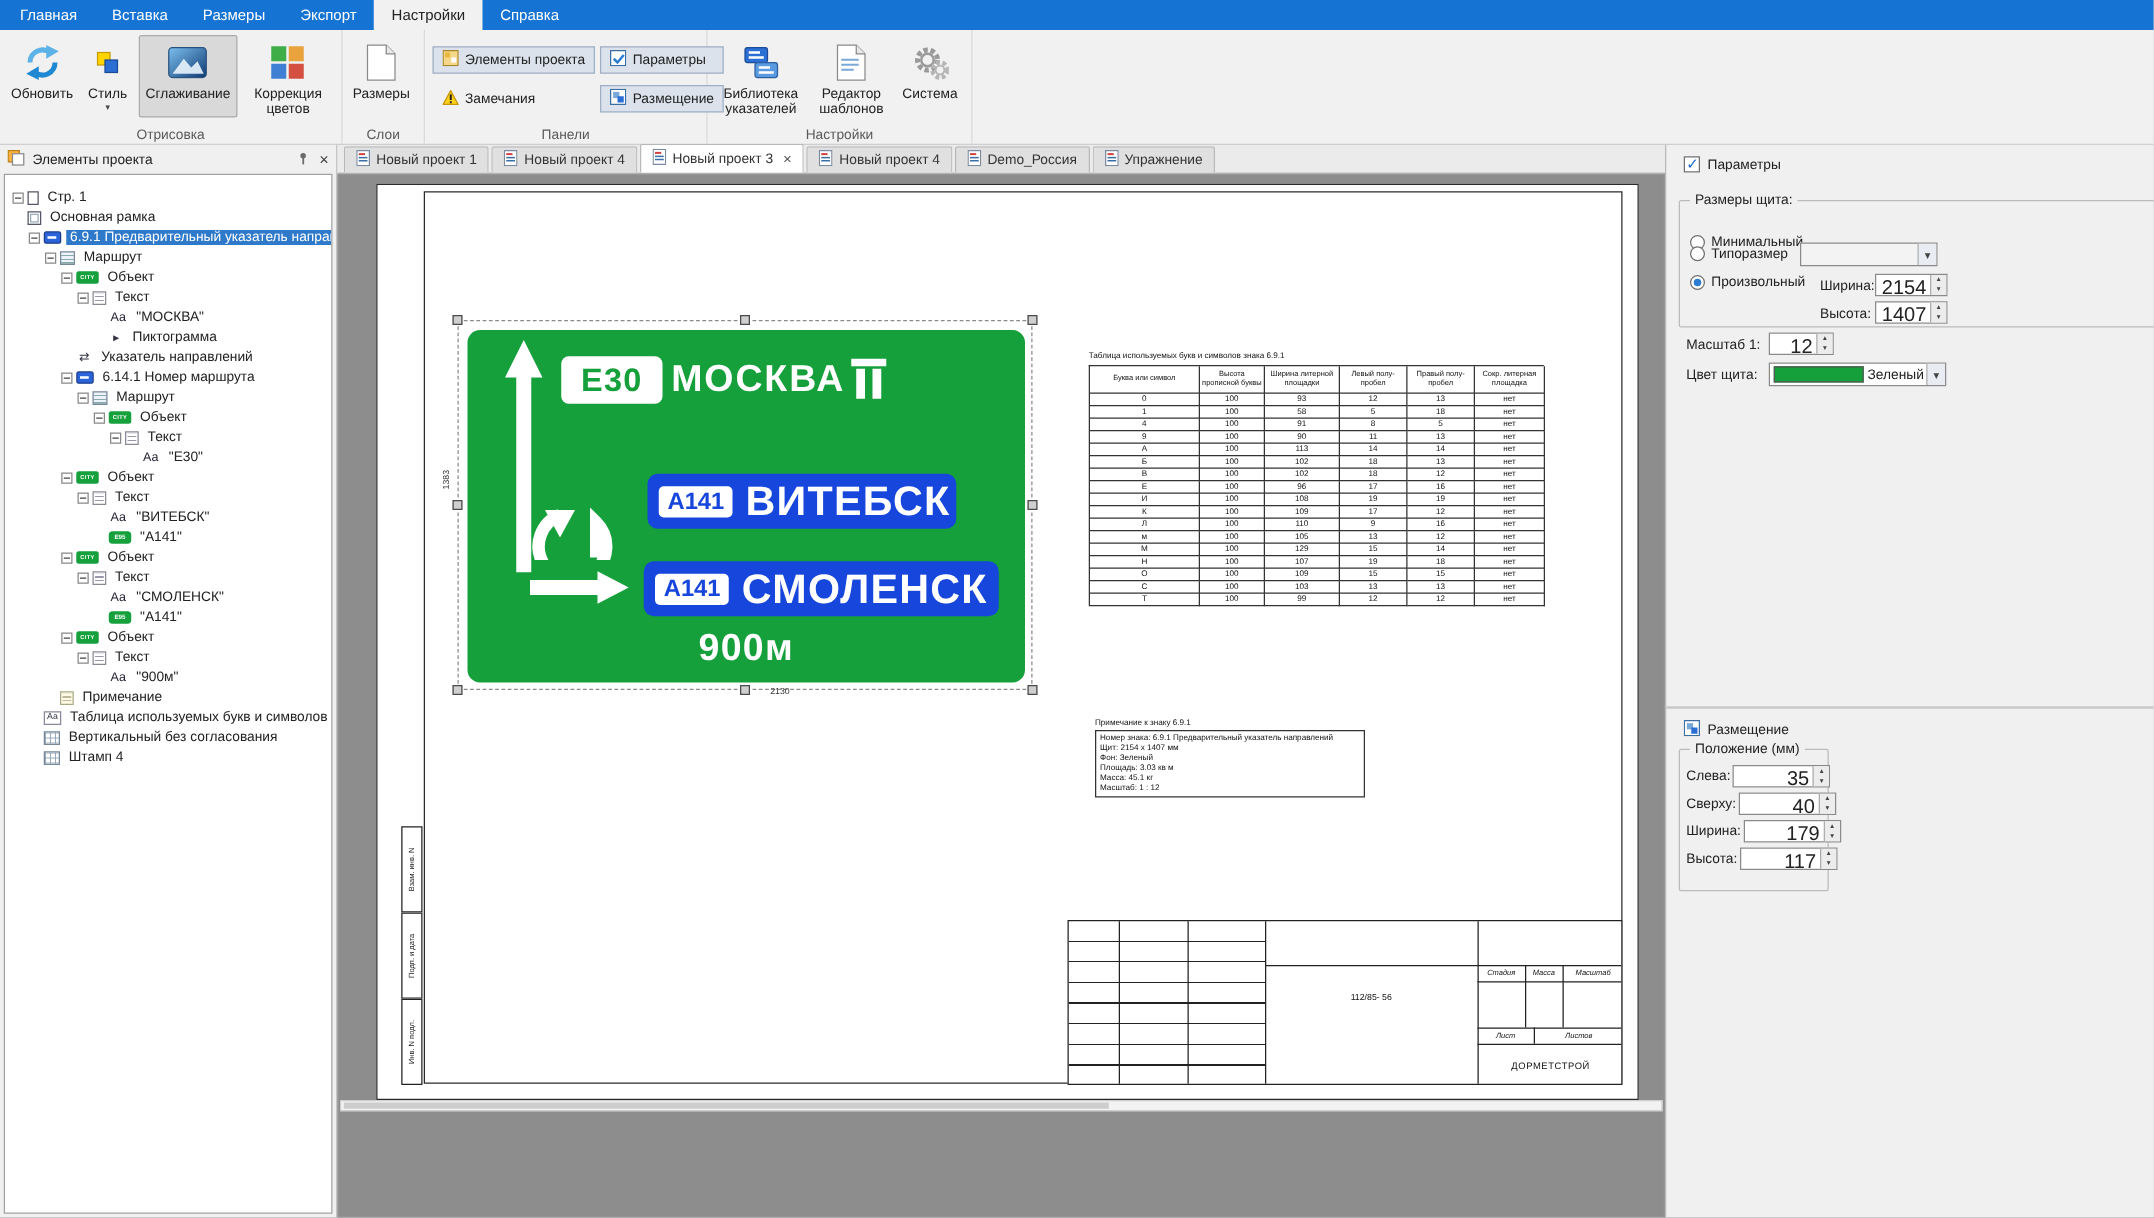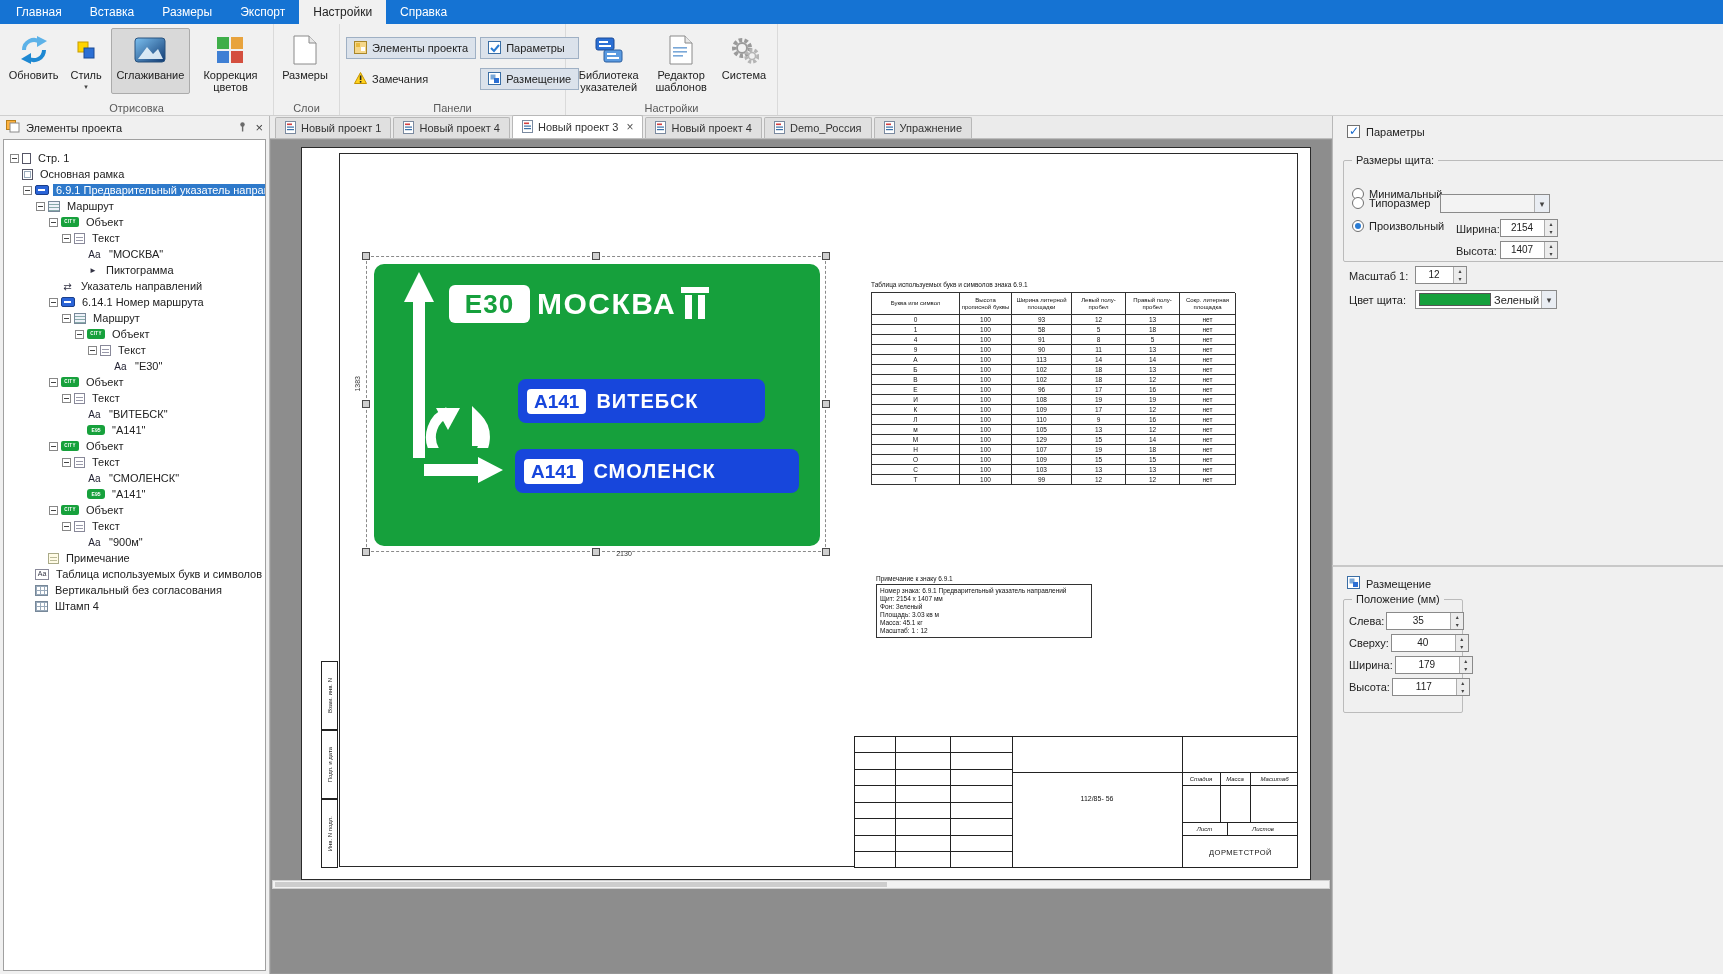--- a/index.html
+++ b/index.html
@@ -81,21 +81,21 @@
   .sign .e30 { position:absolute; left:75px; top:21px; width:81px; height:38px; background:#fff; border-radius:6px; color:#16a03c; font-weight:bold; font-size:26px; display:flex; align-items:center; justify-content:center; letter-spacing:1px; }
   .sign .moscow { position:absolute; left:163px; top:21px; height:38px; line-height:38px; color:#fff; font-weight:bold; font-size:30px; letter-spacing:1.5px; }
   .sign .mway { position:absolute; left:306px; top:20px; }
   .sign .up-arrow { position:absolute; left:28px; top:8px; }
   .sign .loop { position:absolute; left:48px; top:78px; }
   .sign .rarrow { position:absolute; left:50px; top:192px; }
   .brow { position:absolute; background:#1746dc; border-radius:8px; display:flex; align-items:center; gap:10px; padding-left:9px; }
   .brow1 { left:144px; top:115px; width:247px; height:44px; }
   .brow2 { left:141px; top:185px; width:284px; height:44px; }
   .rbadge { background:#fff; color:#1746dc; font-weight:bold; font-size:19px; line-height:23px; padding:1px 7px; border-radius:4px; }
-  .bcity { color:#fff; font-weight:bold; font-size:20px; letter-spacing:1px; }
+  .bcity { color:#fff; font-weight:bold; font-size:33px; letter-spacing:1px; }
   .dist { position:absolute; left:0; top:238px; width:100%; text-align:center; color:#fff; font-weight:bold; font-size:30px; letter-spacing:1px; }
 
   .sel-rect { position:absolute; left:64px; top:108px; width:460px; height:296px; border:1px dashed #8a8a8a; pointer-events:none; }
   .hd { position:absolute; width:8px; height:8px; background:#cfcfcf; border:1px solid #4a4a4a; }
   .dim-v { position:absolute; left:52px; top:228px; writing-mode:vertical-rl; transform:rotate(180deg); font-size:7px; color:#333; }
   .dim-h { position:absolute; left:247px; top:402px; width:150px; text-align:center; font-size:7px; color:#333; }
 
   
   .ct-title { position:absolute; left:569px; top:133px; font-size:6.5px; color:#111; }
   .ct { position:absolute; left:569px; top:144px; width:364px; display:grid; grid-template-columns:88px 52px 60px 54px 54px 56px; border-top:1px solid #333; border-left:1px solid #333; background:#fff; }
@@ -147,21 +147,21 @@
   .combo { position:absolute; display:flex; align-items:center; height:19px; background:#fff; border:1px solid #8a8a8a; font-size:11px; }
   .combo.disabled { background:#f3f3f3; }
   .combo-text { flex:1; padding:0 3px; overflow:hidden; white-space:nowrap; }
   .combo-arrow { width:15px; text-align:center; border-left:1px solid #b0b0b0; background:#e9edf3; color:#444; font-size:9px; align-self:stretch; line-height:18px; }
   .combo-typesize { left:96px; top:33px; width:110px; }
   .combo-color { left:82px; top:174px; width:142px; }
   .color-swatch { width:72px; height:13px; border:1px solid #555; margin-left:3px; flex:none; }
   .lw { left:112px; top:62px; } .lh2 { left:112px; top:84px; }
   .l-scale { left:16px; top:154px; } .l-color { left:16px; top:178px; }
   .spin-f { display:flex; height:18px; background:#fff; border:1px solid #8a8a8a; }
-  .spin-val2 { flex:1; font-size:10px; text-align:center; padding:2px 3px 0 2px; overflow:hidden; }
+  .spin-val2 { flex:1; font-size:16px; text-align:right; padding:2px 3px 0 2px; overflow:hidden; }
   .spin-btns2 { width:13px; display:flex; flex-direction:column; border-left:1px solid #adadad; background:#ececec; }
   .su,.sd { flex:1; font-size:6px; line-height:8px; text-align:center; color:#444; }
   .abs-sw { position:absolute; left:156px; top:58px; width:58px; }
   .abs-sh { position:absolute; left:156px; top:80px; width:58px; }
   .abs-scale { position:absolute; left:82px; top:150px; width:52px; }
   .gb-pos { left:10px; top:32px; width:120px; height:114px; }
   .pos-row { display:flex; align-items:center; margin:4px 5px 0 5px; gap:2px; }
   .pos-row:first-child { margin-top:12px; }
   .pos-label { width:44px; font-size:11px; }
   .pos-row .spin-f { width:78px; flex:none; }
@@ -589,20 +589,21 @@
             <span class="rbadge" style="color: rgb(23, 70, 220);">А141</span>
             <span class="bcity">ВИТЕБСК</span>
           </div>
           <svg class="rarrow" width="80" height="28" viewBox="0 0 80 28">
             <polygon points="0,8 54,8 54,1 79,14 54,27 54,20 0,20" fill="#ffffff"></polygon>
           </svg>
           <div class="brow brow2" style="background: rgb(23, 70, 220);">
             <span class="rbadge" style="color: rgb(23, 70, 220);">А141</span>
             <span class="bcity">СМОЛЕНСК</span>
           </div>
+          <div class="dist">900м</div>
         </div>
 
         <div class="sel-rect"></div>
         <div class="hd" style="left:60px;top:104px"></div>
         <div class="hd" style="left:290px;top:104px"></div>
         <div class="hd" style="left:520px;top:104px"></div>
         <div class="hd" style="left:60px;top:252px"></div>
         <div class="hd" style="left:520px;top:252px"></div>
         <div class="hd" style="left:60px;top:400px"></div>
         <div class="hd" style="left:290px;top:400px"></div>

